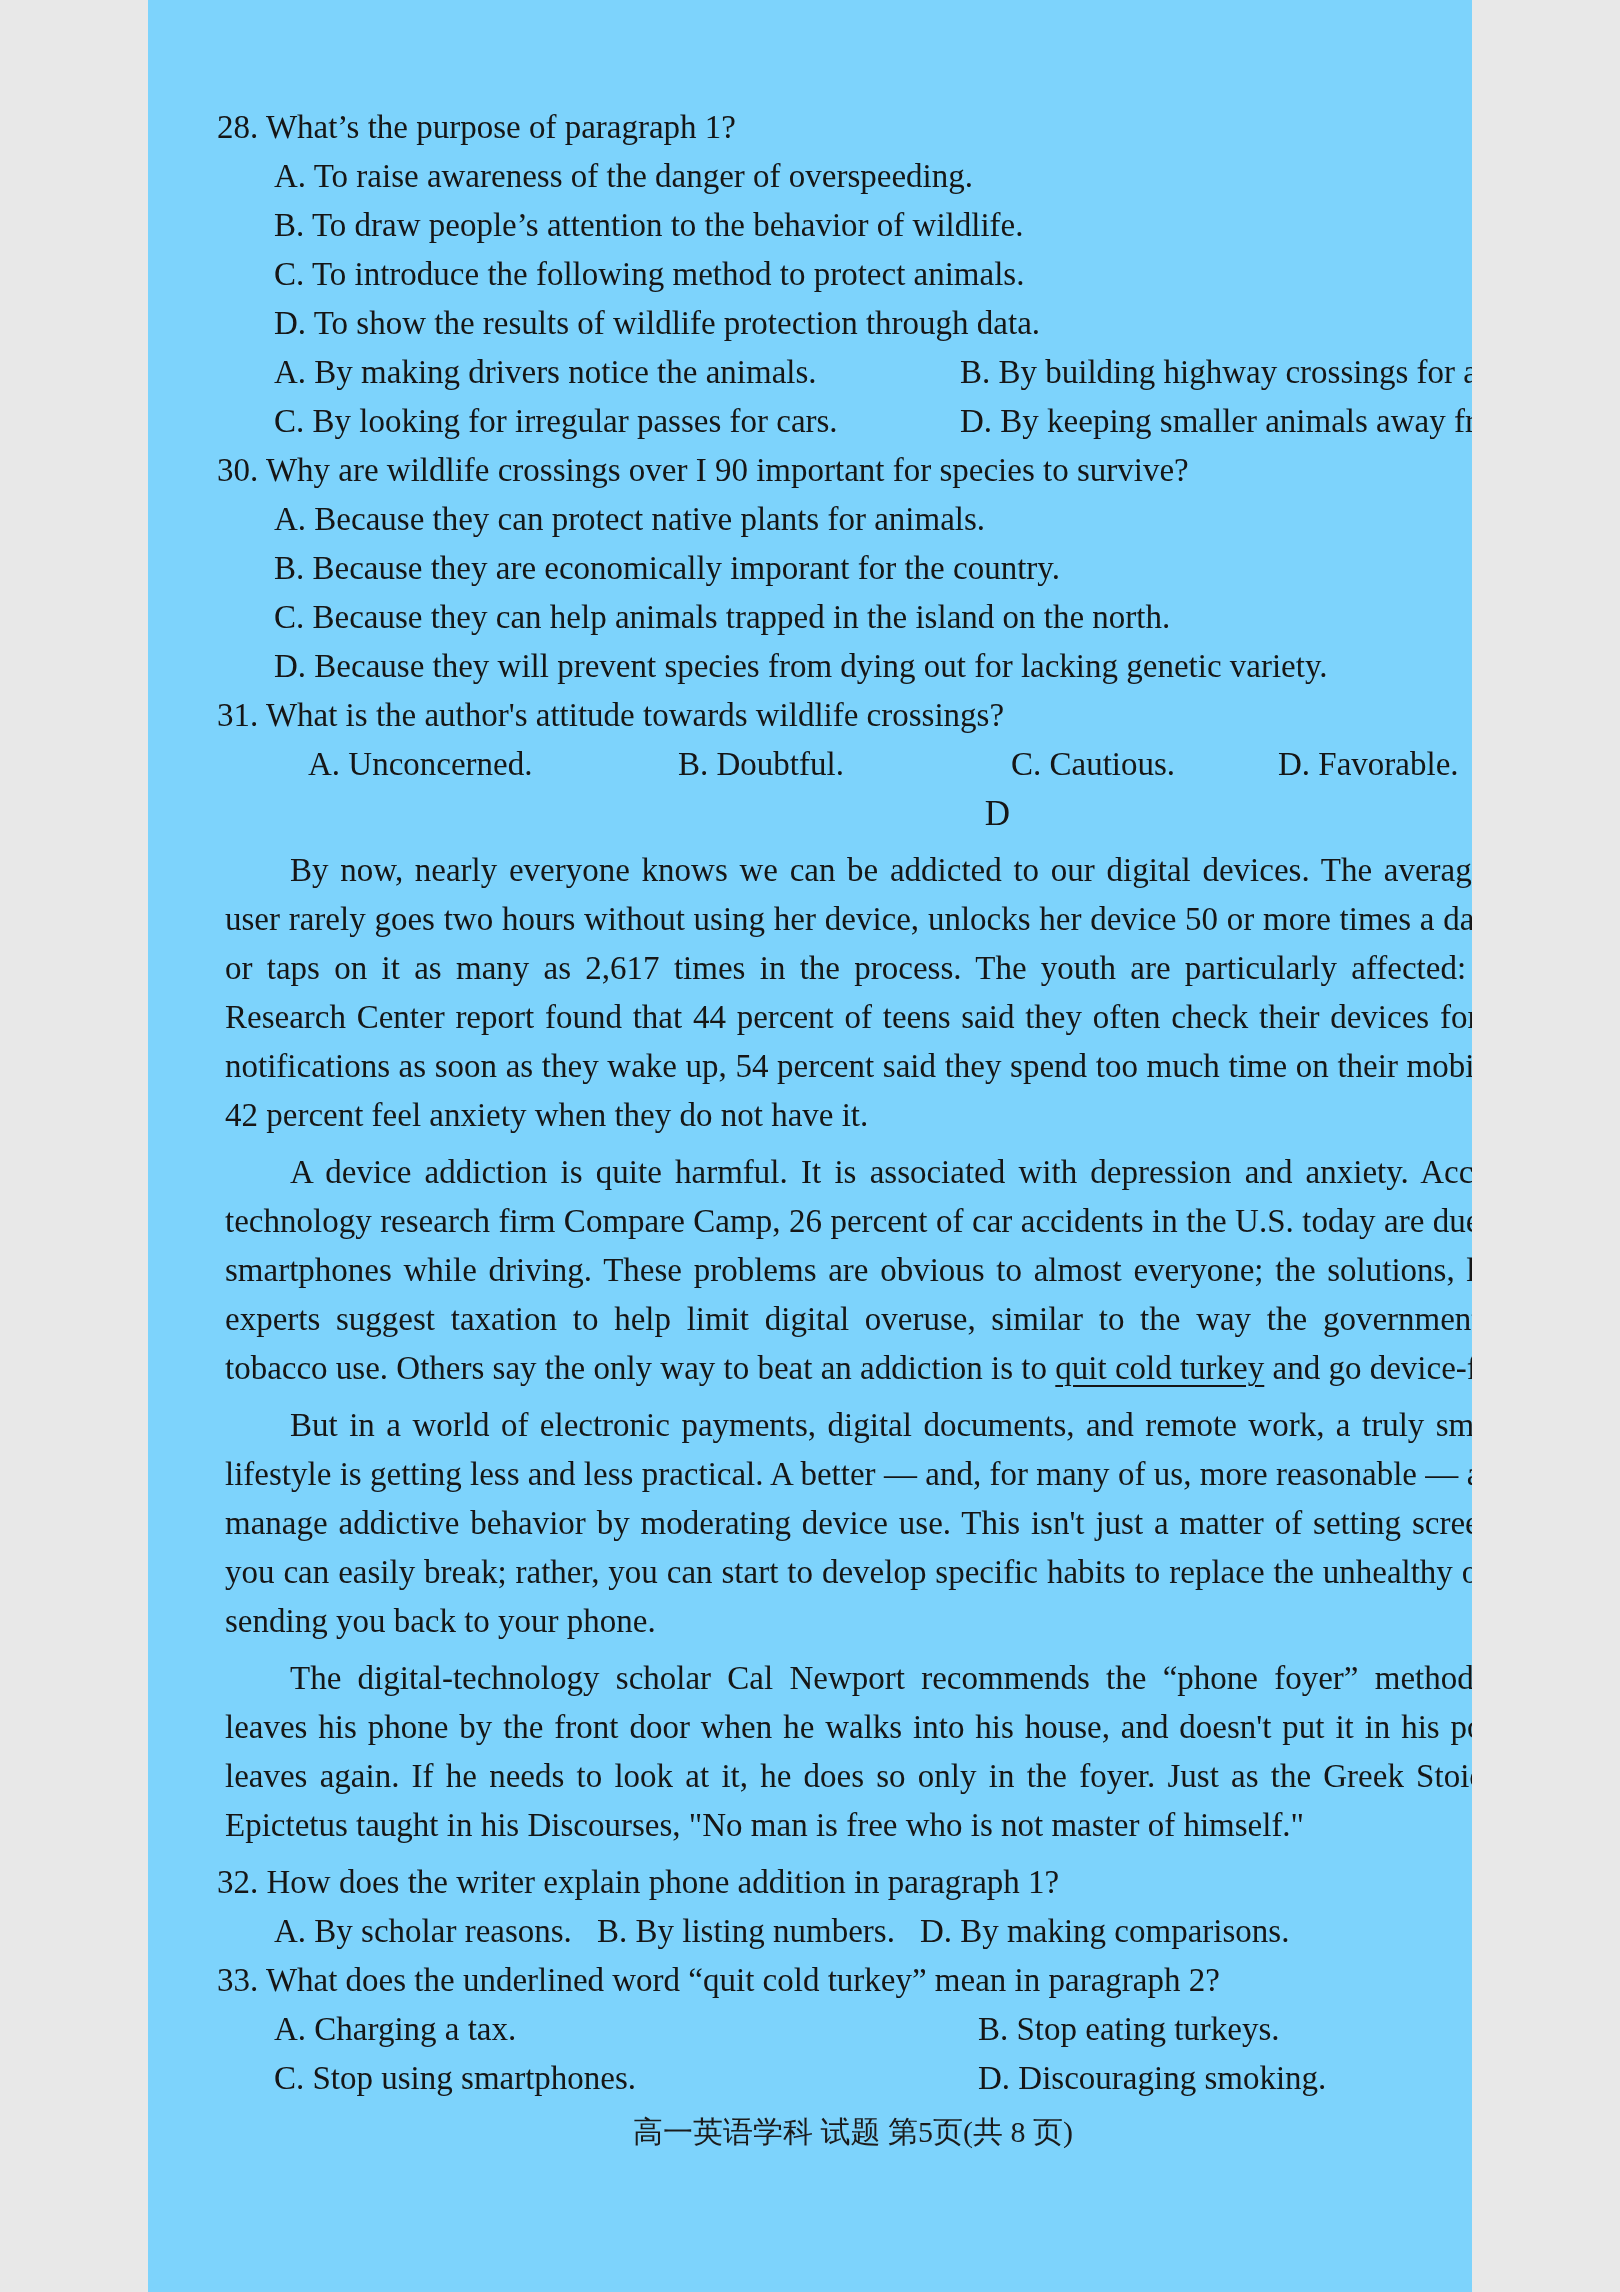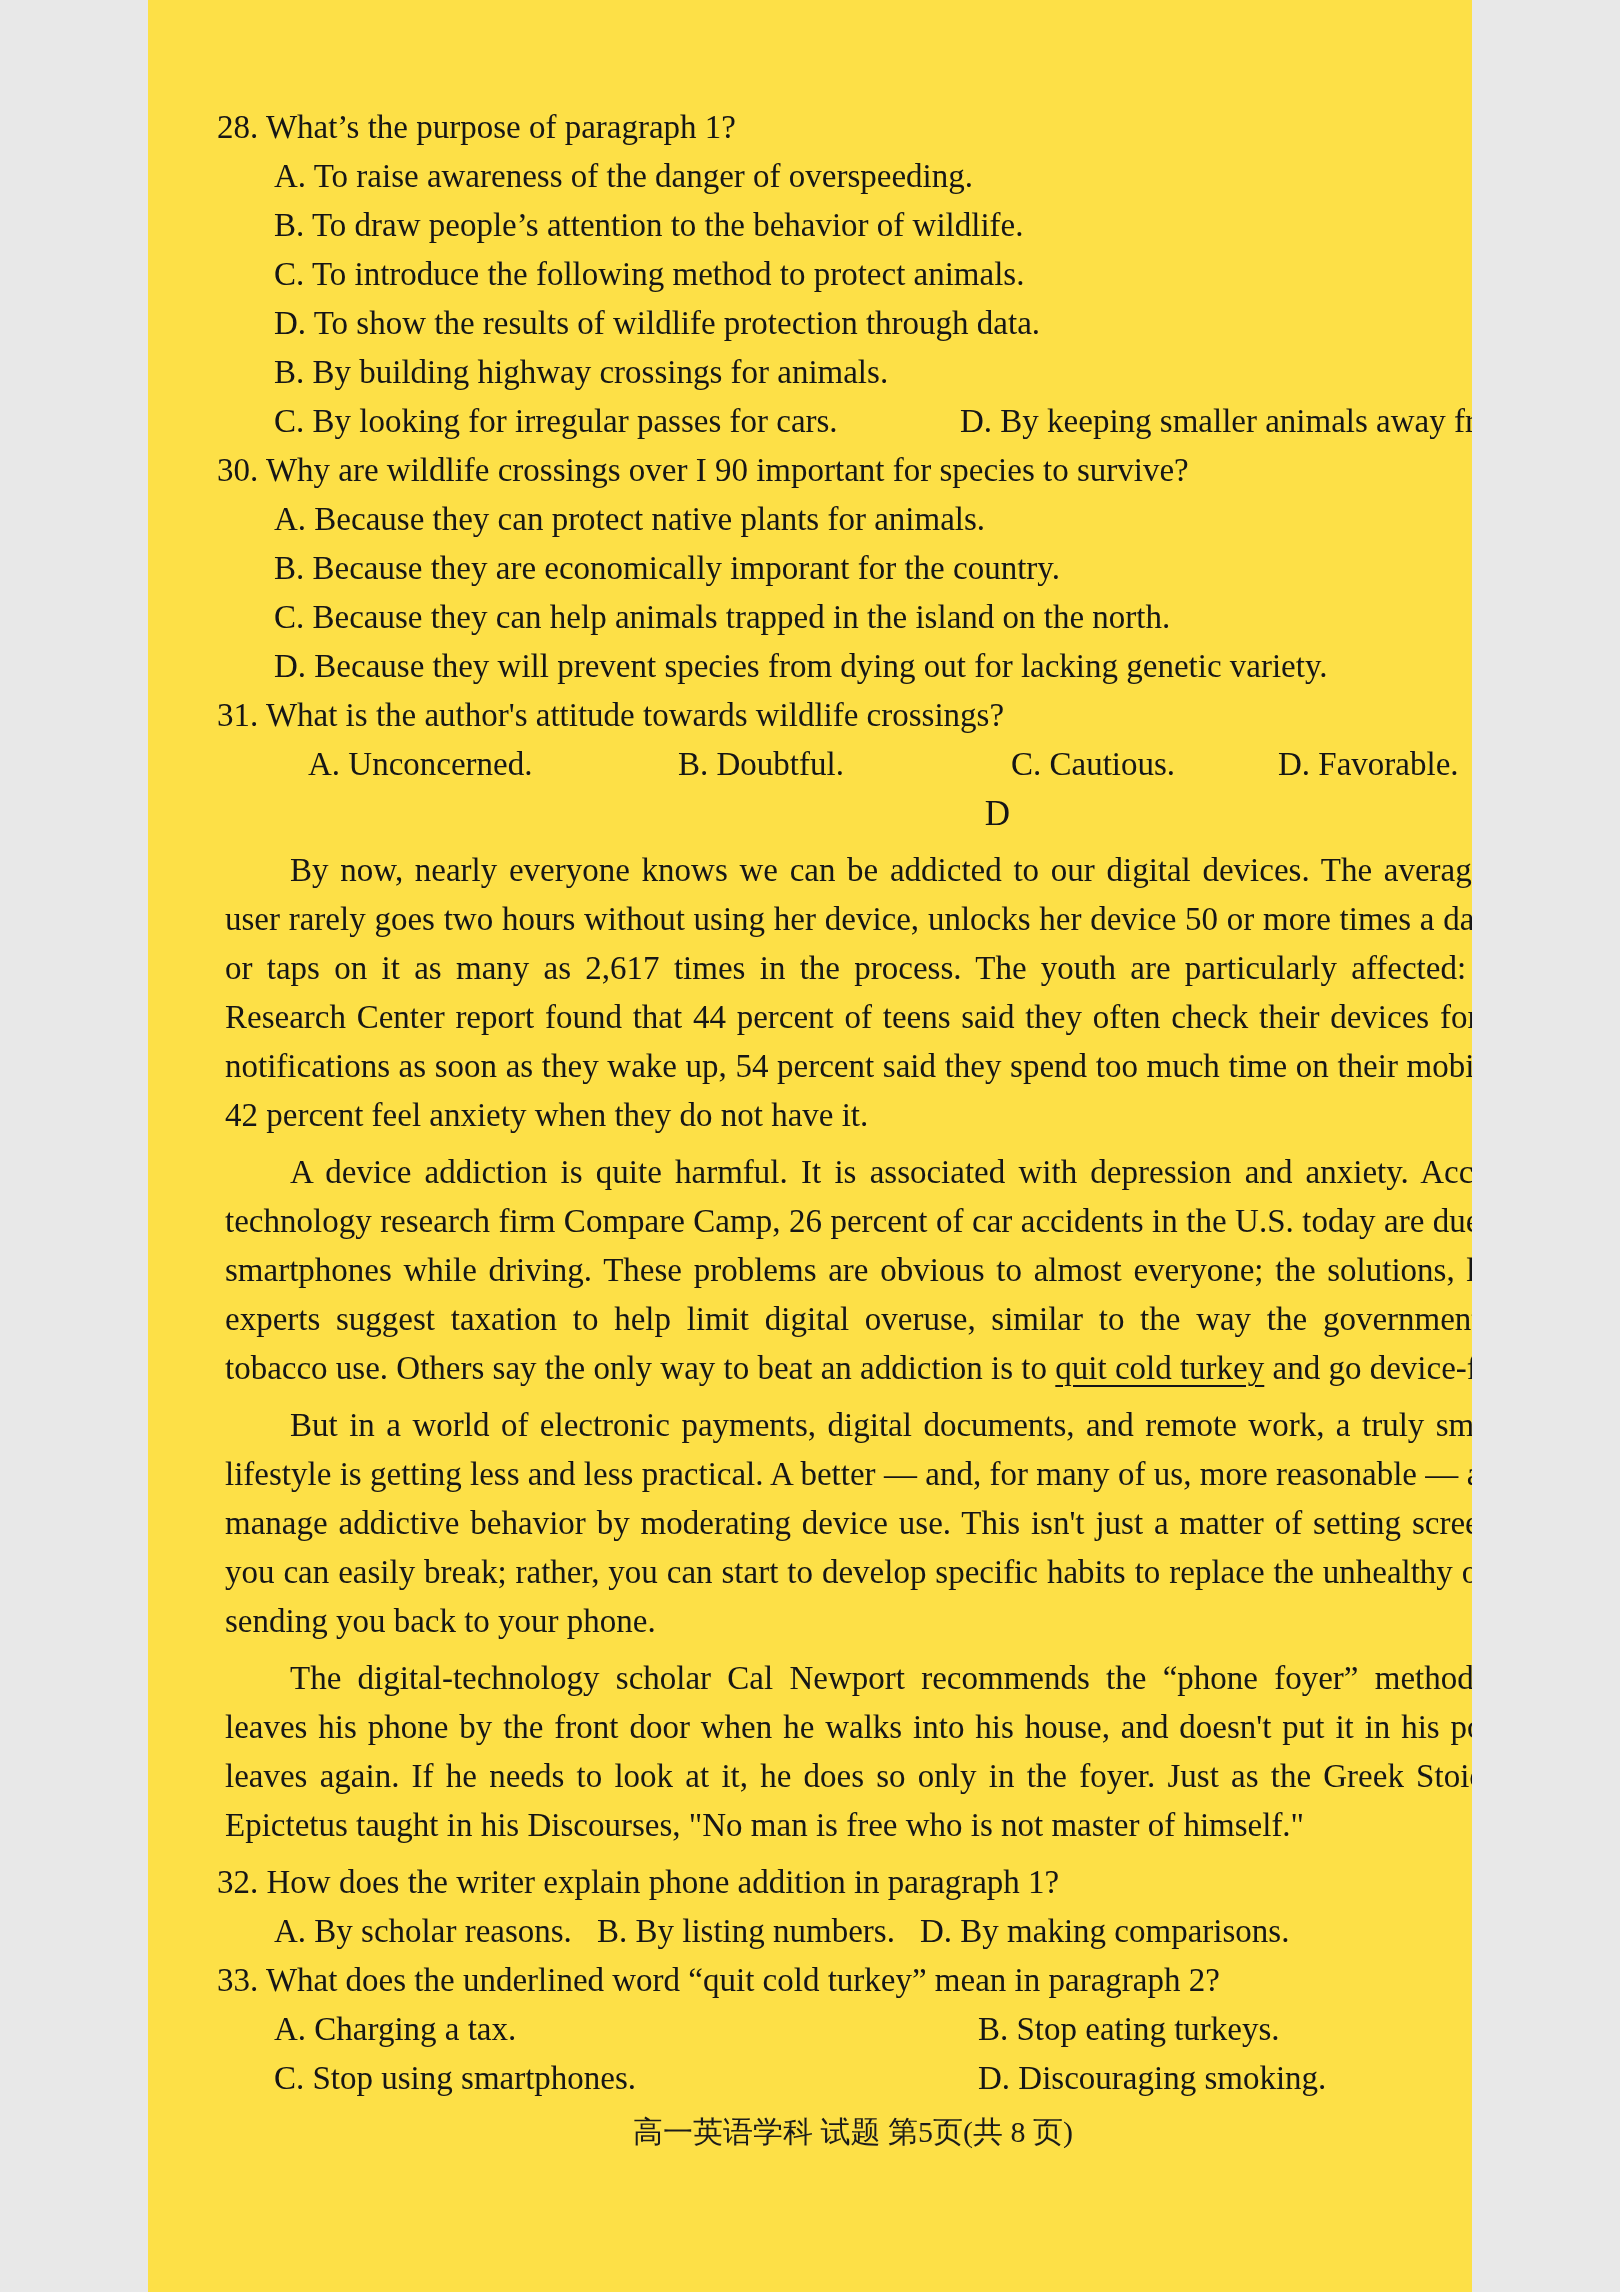--- a/index.html
+++ b/index.html
@@ -1,21 +1,21 @@
 <!DOCTYPE html>
 <html><head>
 <meta charset="utf-8">
 <style>
   html, body { margin: 0; padding: 0; background: #e8e8e8; }
   .page {
     position: relative;
     width: 1324px;
     height: 2293px;
     margin: 0 auto;
-    background: #fde047;
+    background: #7dd3fc;
     color: #161616;
     font-family: "Liberation Serif", "DejaVu Serif", serif;
     overflow: hidden;
   }
   .content {
     position: absolute;
     left: 69px;
     top: 103px;
     width: 1443px;
     font-size: 33px;
@@ -70,20 +70,21 @@
     <div>
       <span class="ln">28. What’s the purpose of paragraph 1?</span>
       <span class="ln opt">A. To raise awareness of the danger of overspeeding.</span>
       <span class="ln opt">B. To draw people’s attention to the behavior of wildlife.</span>
       <span class="ln opt">C. To introduce the following method to protect animals.</span>
       <span class="ln opt">D. To show the results of wildlife protection through data.</span>
     </div>
 
     <div>
       <div class="opt-row">
+        <span class="cell w-q29">A. By making drivers notice the animals.</span>
         <span class="cell">B. By building highway crossings for animals.</span>
       </div>
       <div class="opt-row">
         <span class="cell w-q29">C. By looking for irregular passes for cars.</span>
         <span class="cell">D. By keeping smaller animals away from highways.</span>
       </div>
     </div>
 
     <div>
       <span class="ln">30. Why are wildlife crossings over I 90 important for species to survive?</span>

